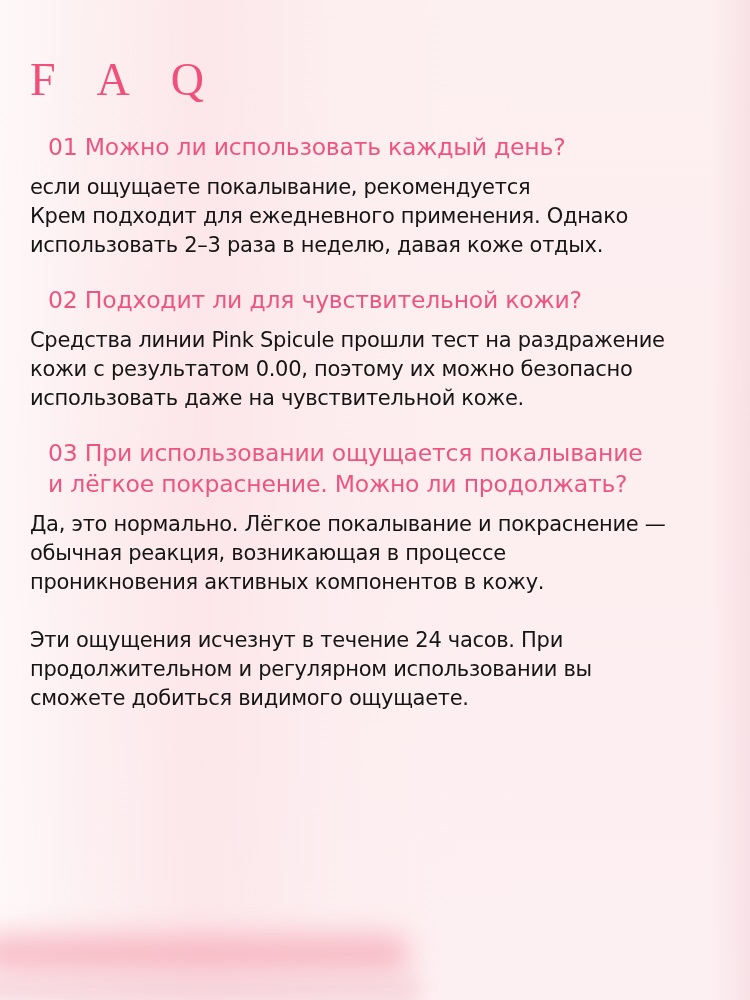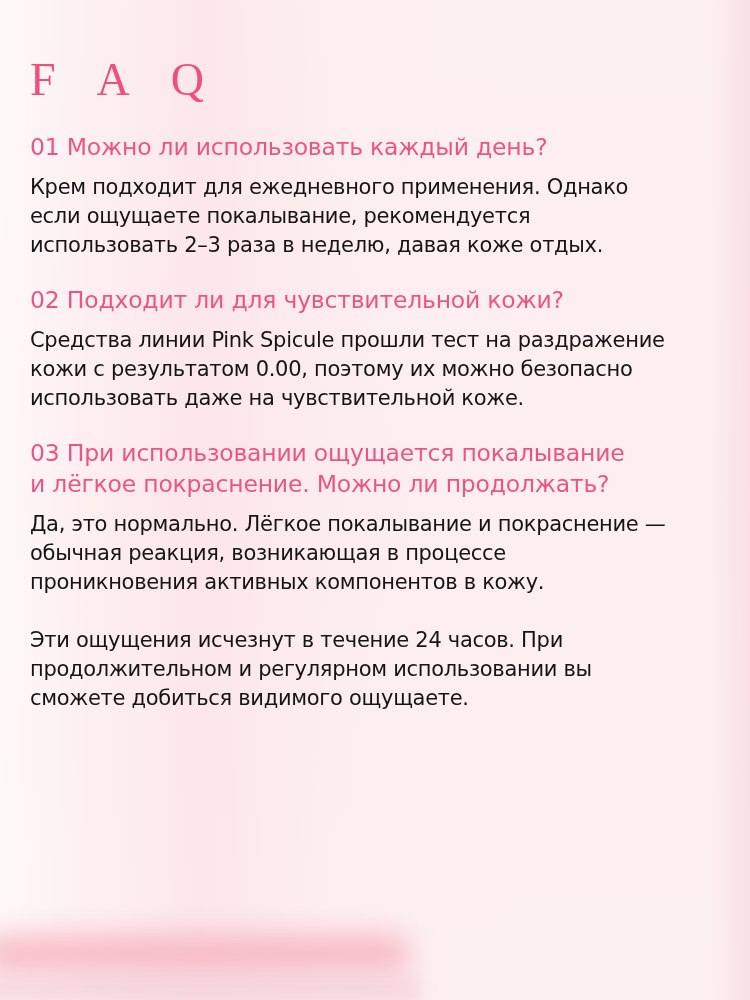--- a/index.html
+++ b/index.html
@@ -54,21 +54,21 @@
     font-size: 46px;
     letter-spacing: 16px;
     line-height: 60px;
     margin: 0 0 22px 0;
     font-weight: normal;
   }
   .q {
     color: #ec5582;
     font-size: 23.5px;
     line-height: 31px;
-    margin: 0 0 10px 0;
+    margin: 0 0 10px 18px;
     font-weight: normal;
     letter-spacing: -0.2px;
   }
   .a {
     color: #151515;
     font-size: 21px;
     line-height: 29px;
     margin: 0;
     letter-spacing: -0.3px;
   }
@@ -91,22 +91,22 @@
 <div class="blur-bar2"></div>
 
 <div class="content">
   <h1 class="faq-title">F A Q</h1>
 
   <section class="item">
     <h2 class="q">
       <span class="line">01  Можно ли использовать каждый день?</span>
     </h2>
     <p class="a">
+      <span class="line">если ощущаете покалывание, рекомендуется</span>
       <span class="line">Крем подходит для ежедневного применения. Однако</span>
-      <span class="line">если ощущаете покалывание, рекомендуется</span>
       <span class="line">использовать 2–3 раза в неделю, давая коже отдых.</span>
     </p>
   </section>
 
   <section class="item">
     <h2 class="q">
       <span class="line">02 Подходит ли для чувствительной кожи?</span>
     </h2>
     <p class="a">
       <span class="line">Средства линии Pink Spicule прошли тест на раздражение</span>

